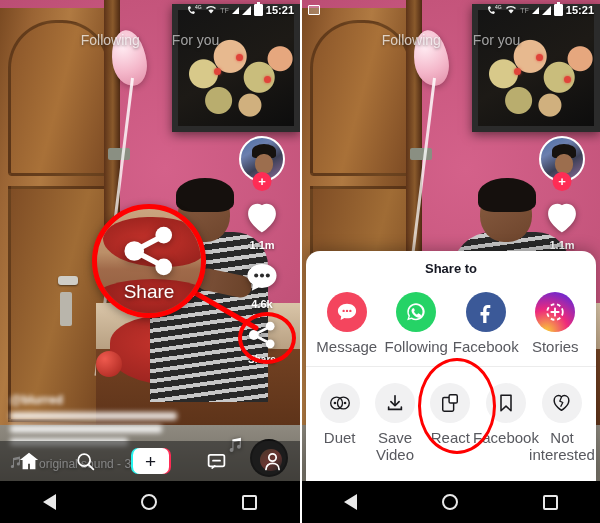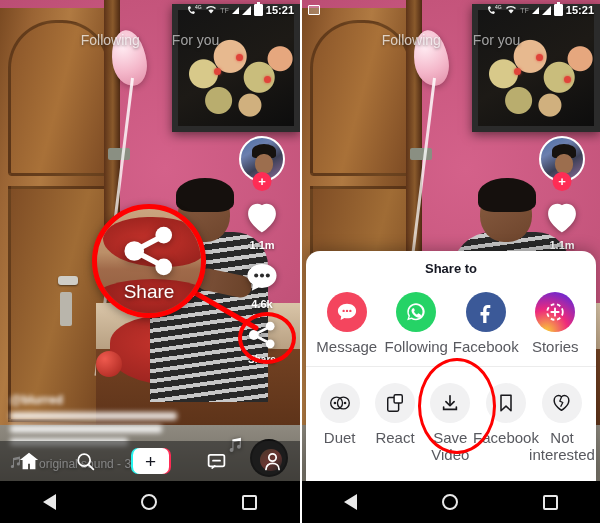--- a/index.html
+++ b/index.html
@@ -727,36 +727,36 @@
                 <circle cx="7" cy="9" r="1.5" fill="#19191d"></circle>
                 <circle cx="19" cy="9" r="1.5" fill="#19191d"></circle>
               </svg>
           </span>
           <span class="sh-label">Duet</span>
         </div>
 
         <div class="sh-item">
           <span class="sh-circle grey">
             <svg width="20" height="20" viewBox="0 0 22 22">
-                <rect x="3" y="5" width="12" height="15" rx="1.5" fill="none" stroke="#19191d" stroke-width="1.6"></rect>
-                <rect x="10" y="2" width="9" height="9" rx="1.5" fill="#fff" stroke="#19191d" stroke-width="1.6"></rect>
-              </svg>
-          </span>
-          <span class="sh-label">React</span>
-        </div>
-
-        <div class="sh-item">
-          <span class="sh-circle grey">
-            <svg width="20" height="20" viewBox="0 0 22 22">
                 <path d="M11 3v10" stroke="#19191d" stroke-width="1.8" stroke-linecap="round"></path>
                 <path d="M6.5 9.5L11 14l4.5-4.5" fill="none" stroke="#19191d" stroke-width="1.8" stroke-linecap="round" stroke-linejoin="round"></path>
                 <path d="M4 15.5v2.5h14v-2.5" fill="none" stroke="#19191d" stroke-width="1.8" stroke-linecap="round"></path>
               </svg>
           </span>
           <span class="sh-label">Save Video</span>
+        </div>
+
+        <div class="sh-item">
+          <span class="sh-circle grey">
+            <svg width="20" height="20" viewBox="0 0 22 22">
+                <rect x="3" y="5" width="12" height="15" rx="1.5" fill="none" stroke="#19191d" stroke-width="1.6"></rect>
+                <rect x="10" y="2" width="9" height="9" rx="1.5" fill="#fff" stroke="#19191d" stroke-width="1.6"></rect>
+              </svg>
+          </span>
+          <span class="sh-label">React</span>
         </div>
 
         <div class="sh-item">
           <span class="sh-circle grey">
             <svg width="18" height="20" viewBox="0 0 18 22">
                 <path d="M3.5 2.5h11v17L9 14.5 3.5 19.5v-17z" fill="none" stroke="#19191d" stroke-width="1.7" stroke-linejoin="round"></path>
               </svg>
           </span>
           <span class="sh-label">Facebook</span>
         </div>

